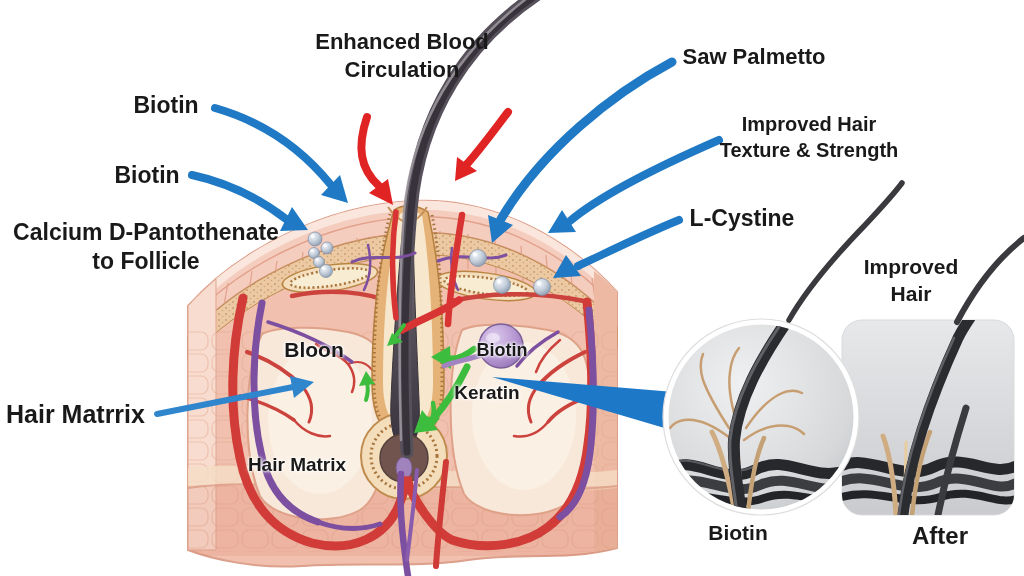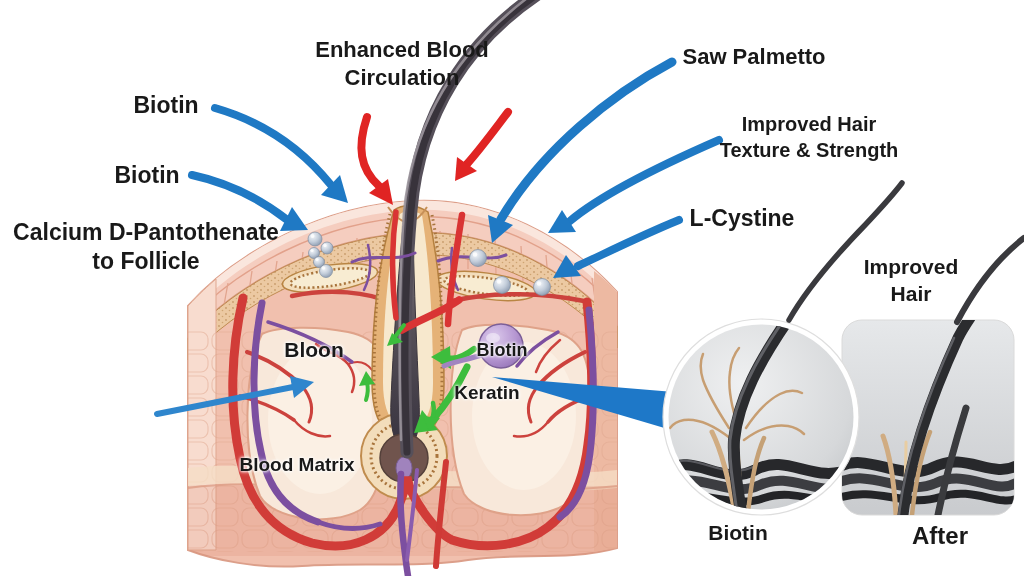--- a/index.html
+++ b/index.html
@@ -283,33 +283,34 @@
     <path d="M735,512 C728,478 722,452 712,432" stroke="#d0ac82" stroke-width="5"></path>
     <path d="M748,512 C752,478 756,456 764,438" stroke="#c5a176" stroke-width="4.5"></path>
     <path d="M741,512 C741,480 739,458 737,440" stroke="#e2c49a" stroke-width="3"></path>
     <path d="M741,512 C736,480 733,460 734,440 C738,400 760,360 789,318" stroke="#2b2c2f" stroke-width="12"></path>
     <path d="M737,512 C732,478 729,458 730,440 C734,400 756,360 785,318" stroke="#606166" stroke-width="3"></path>
   </g>
   <path d="M789,320 C806,290 834,257 866,224 C881,208 893,195 902,183" fill="none" stroke="#3a3a3e" stroke-width="5.5" stroke-linecap="round"></path>
 </g>
 </svg>
 
-<div class="label" style="left:402px;top:36px;font-size:22px;">Enhanced Blood
+<div class="label" style="left:402px;top:28px;font-size:22px;">Enhanced Blood
 Circulation</div>
 <div class="label" style="left:166px;top:91px;font-size:23px;">Biotin</div>
 <div class="label" style="left:147px;top:161px;font-size:23px;">Biotin</div>
 <div class="label" style="left:146px;top:218px;font-size:23px;text-align:center;">Calcium D-Pantothenate
 to Follicle</div>
 <div class="label" style="left:754px;top:43px;font-size:22px;">Saw Palmetto</div>
 <div class="label" style="left:809px;top:112px;font-size:20px;">Improved Hair
 Texture &amp; Strength</div>
 <div class="label" style="left:742px;top:204px;font-size:23px;">L-Cystine</div>
 <div class="label" style="left:911px;top:254px;font-size:21px;">Improved Hair</div>
+<div class="label lft" style="left:6px;top:398px;font-size:25px;">Hair Matrrix</div>
 
 <div class="label inner" style="left:314px;top:337px;font-size:21px;">Bloon</div>
 <div class="label inner" style="left:502px;top:339px;font-size:18px;">Biotin</div>
 <div class="label inner" style="left:487px;top:381px;font-size:19px;">Keratin</div>
-<div class="label inner" style="left:297px;top:453px;font-size:19px;">Blood Matrix</div>
+<div class="label inner" style="left:297px;top:453px;font-size:19px;">Hair Matrix</div>
 
 <div class="label" style="left:738px;top:520px;font-size:21px;">Biotin</div>
 <div class="label" style="left:923px;top:521px;font-size:24px;margin-left:17px;">After</div>
 
 </div>
 
 </body></html>

